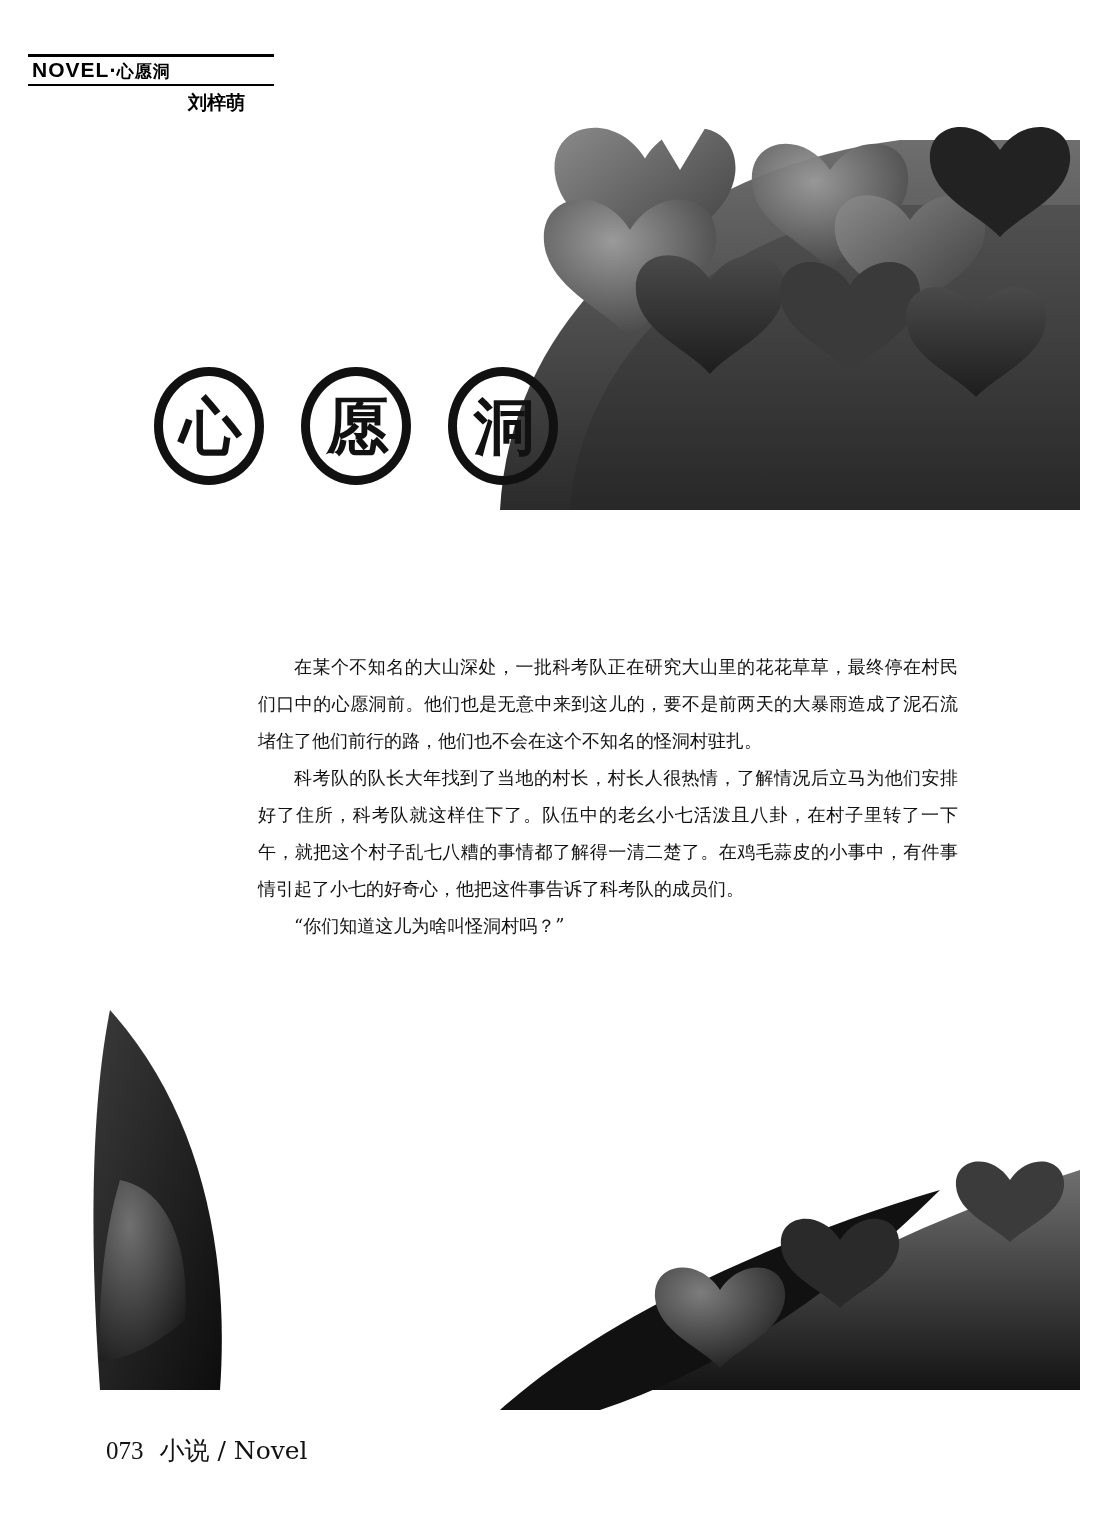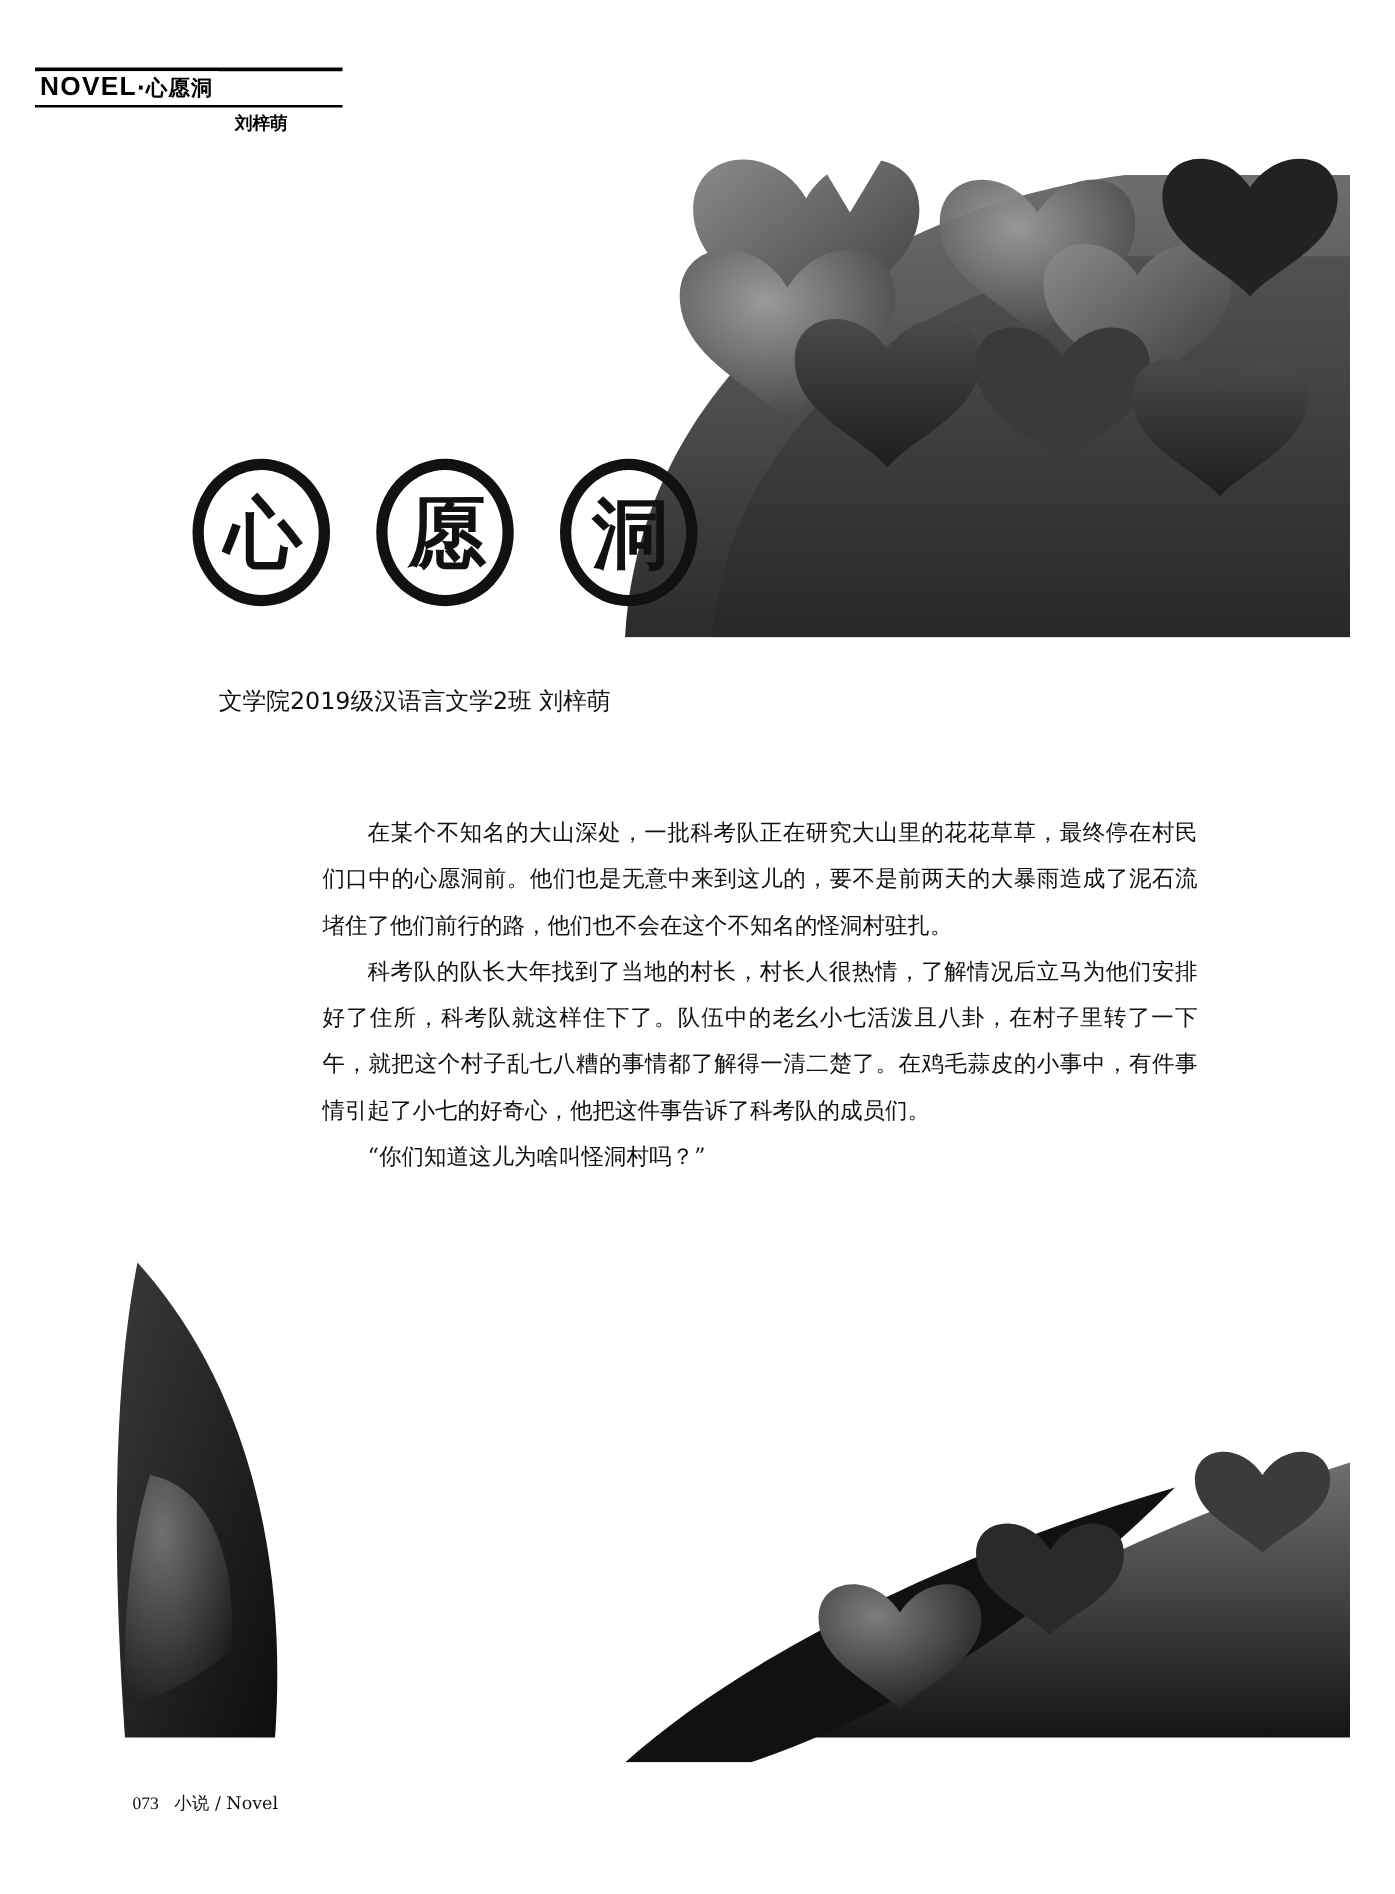--- a/index.html
+++ b/index.html
@@ -58,21 +58,21 @@
   .header-title .cn {
     font-family: "DejaVu Sans", sans-serif;
     font-size: 17px;
     font-weight: bold;
   }
   .header-author {
     position: absolute;
     left: 160px;
     top: 42px;
     font-family: "DejaVu Sans", sans-serif;
-    font-size: 14px;
+    font-size: 19px;
     font-weight: bold;
     color: #000;
     white-space: nowrap;
   }
 
   
   .art-layer {
     position: absolute;
     inset: 0;
     pointer-events: none;
@@ -161,21 +161,21 @@
   .body-text p {
     margin: 0 0 0 0;
     text-indent: 2em;
   }
 
   
   .footer {
     position: absolute;
     left: 106px;
     top: 1434px;
-    font-size: 14px;
+    font-size: 25px;
     color: #111;
     white-space: nowrap;
     font-family: "DejaVu Serif", serif;
   }
   .footer .num {
     font-family: "Liberation Serif", serif;
   }
 </style>
 </head>
 <body>
@@ -268,21 +268,20 @@
     <div class="seal">
       <div class="ring"></div>
       <div class="glyph">愿</div>
     </div>
     <div class="seal">
       <div class="ring"></div>
       <div class="glyph">洞</div>
     </div>
   </div>
 
-  <div class="byline">文学院2019级汉语言文学2班    刘梓萌</div>
 
   <div class="body-text">
     <p>在某个不知名的大山深处，一批科考队正在研究大山里的花花草草，最终停在村民们口中的心愿洞前。他们也是无意中来到这儿的，要不是前两天的大暴雨造成了泥石流堵住了他们前行的路，他们也不会在这个不知名的怪洞村驻扎。</p>
     <p>科考队的队长大年找到了当地的村长，村长人很热情，了解情况后立马为他们安排好了住所，科考队就这样住下了。队伍中的老幺小七活泼且八卦，在村子里转了一下午，就把这个村子乱七八糟的事情都了解得一清二楚了。在鸡毛蒜皮的小事中，有件事情引起了小七的好奇心，他把这件事告诉了科考队的成员们。</p>
     <p>“你们知道这儿为啥叫怪洞村吗？”</p>
   </div>
 
   <div class="footer">
     <span class="num">073</span>
     <span style="margin-left:8px;">小说 / Novel</span>

